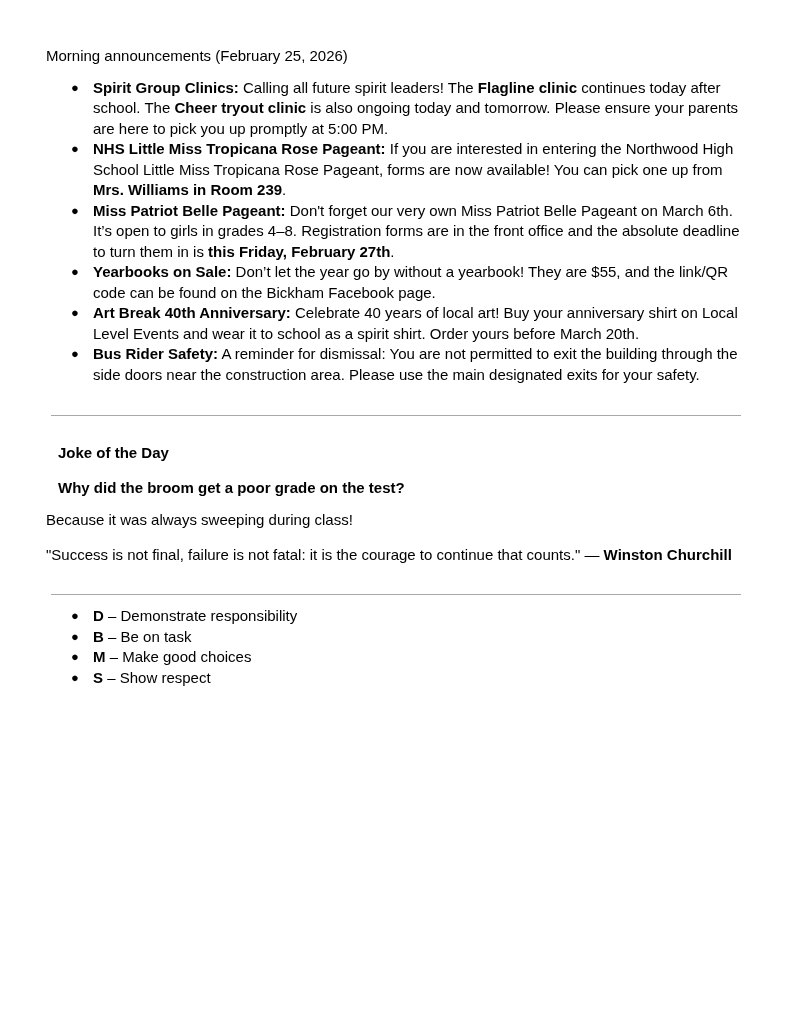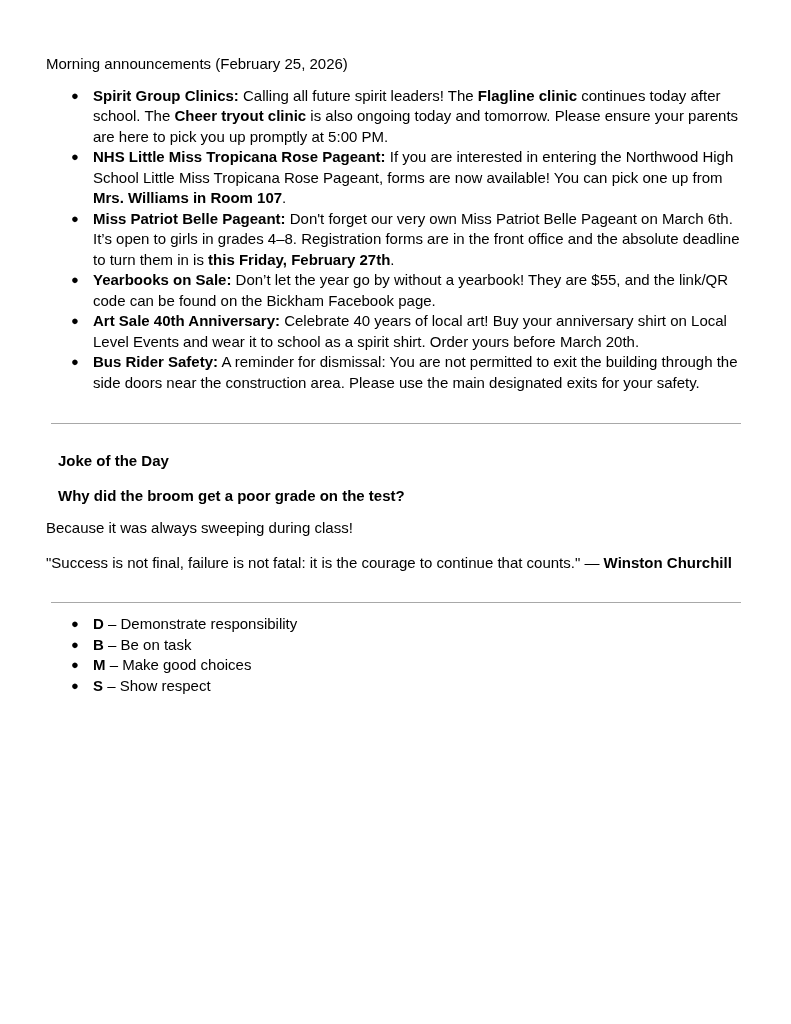--- a/index.html
+++ b/index.html
@@ -1,21 +1,21 @@
 <!DOCTYPE html>
 <html><head>
 <meta charset="utf-8">
 <style>
   html, body { margin: 0; padding: 0; background: #ffffff; }
   body {
     width: 791px; height: 1024px; position: relative; overflow: hidden;
     font-family: "Liberation Sans", sans-serif; color: #000000;
     font-size: 15px; line-height: 20.5px;
   }
-  .page { position: absolute; left: 46px; top: 54px; width: 700px; }
+  .page { position: absolute; left: 46px; top: 46px; width: 700px; }
   .line { margin: 0; }
   .ann-list { list-style: none; margin: 11px 0 0 0; padding: 0; }
   .ann-list li, .exp-list li { position: relative; padding-left: 47px; }
   .ann-list li .bullet, .exp-list li .bullet {
     position: absolute; left: 25px; top: 0; font-size: 13px;
   }
   .ann-list li { width: 650px; }
   b { font-weight: bold; }
   hr.divider {
     border: none; border-top: 1.5px solid #a8a8a8;
@@ -29,30 +29,30 @@
 <body>
 
 <div class="page">
   <p class="line">Morning announcements (February 25, 2026)</p>
 
   <ul class="ann-list">
     <li>
       <span class="bullet">●</span><b>Spirit Group Clinics:</b><span> Calling all future spirit leaders! The </span><b>Flagline clinic</b><span> continues today after school. The </span><b>Cheer tryout clinic</b><span> is also ongoing today and tomorrow. Please ensure your parents are here to pick you up promptly at 5:00 PM.</span>
     </li>
     <li>
-      <span class="bullet">●</span><b>NHS Little Miss Tropicana Rose Pageant:</b><span> If you are interested in entering the Northwood High School Little Miss Tropicana Rose Pageant, forms are now available! You can pick one up from </span><b>Mrs. Williams in Room 107</b><span>.</span>
+      <span class="bullet">●</span><b>NHS Little Miss Tropicana Rose Pageant:</b><span> If you are interested in entering the Northwood High School Little Miss Tropicana Rose Pageant, forms are now available! You can pick one up from </span><b>Mrs. Williams in Room 239</b><span>.</span>
     </li>
     <li>
       <span class="bullet">●</span><b>Miss Patriot Belle Pageant:</b><span> Don't forget our very own Miss Patriot Belle Pageant on March 6th. It’s open to girls in grades 4–8. Registration forms are in the front office and the absolute deadline to turn them in is </span><b>this Friday, February 27th</b><span>.</span>
     </li>
     <li>
       <span class="bullet">●</span><b>Yearbooks on Sale:</b><span> Don’t let the year go by without a yearbook! They are $55, and the link/QR code can be found on the Bickham Facebook page.</span>
     </li>
     <li>
-      <span class="bullet">●</span><b>Art Sale 40th Anniversary:</b><span> Celebrate 40 years of local art! Buy your anniversary shirt on Local Level Events and wear it to school as a spirit shirt. Order yours before March 20th.</span>
+      <span class="bullet">●</span><b>Art Break 40th Anniversary:</b><span> Celebrate 40 years of local art! Buy your anniversary shirt on Local Level Events and wear it to school as a spirit shirt. Order yours before March 20th.</span>
     </li>
     <li>
       <span class="bullet">●</span><b>Bus Rider Safety:</b><span> A reminder for dismissal: You are not permitted to exit the building through the side doors near the construction area. Please use the main designated exits for your safety.</span>
     </li>
   </ul>
 
   <hr class="divider hr1">
 
   <p class="sec-head" style="margin-top:27px;">Joke of the Day</p>
   <p class="sec-head" style="margin-top:14px;">Why did the broom get a poor grade on the test?</p>

